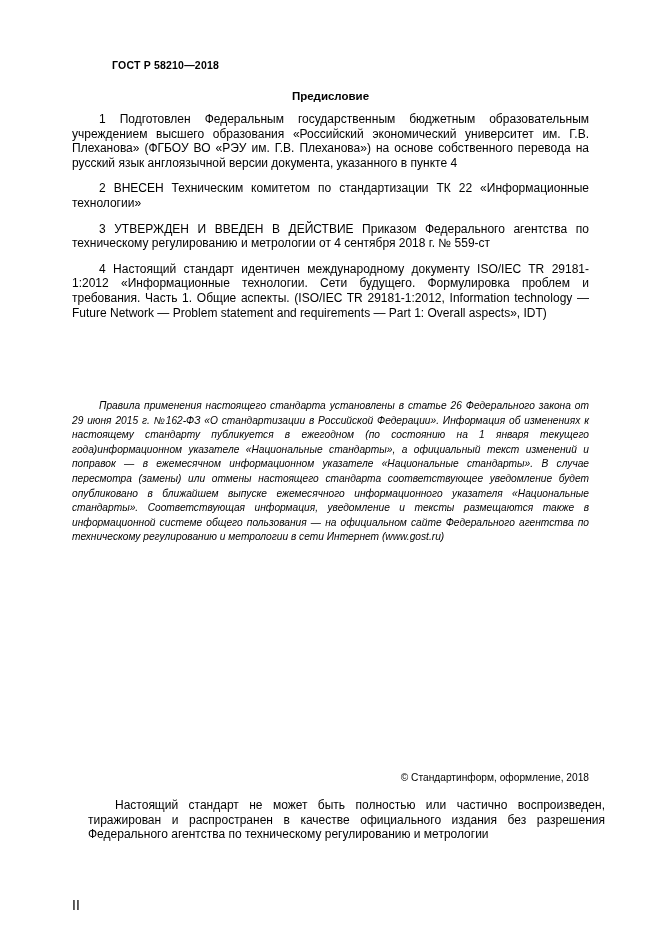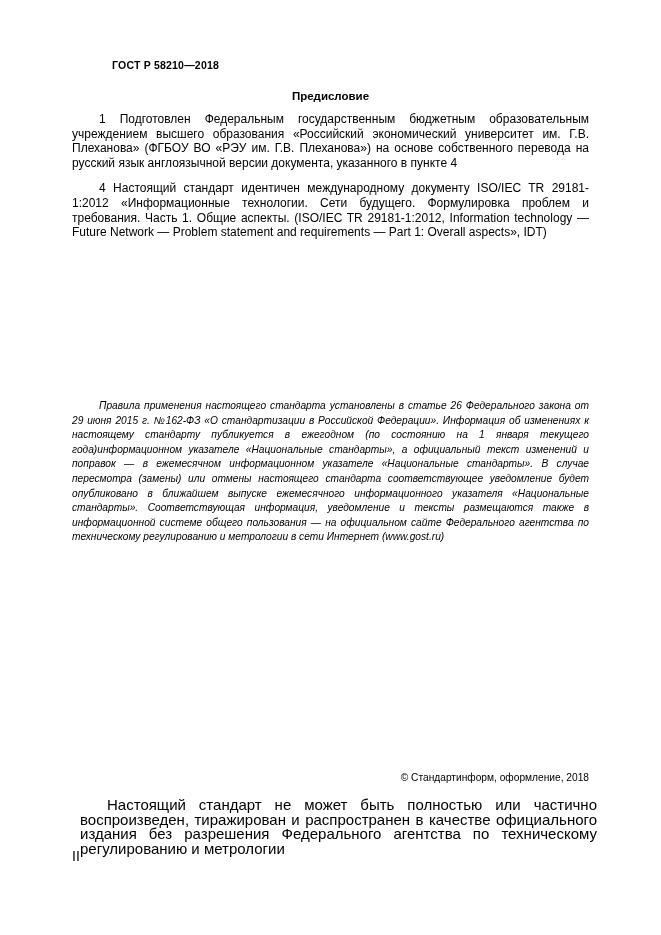--- a/index.html
+++ b/index.html
@@ -78,50 +78,52 @@
     position: absolute;
     right: 72px;
     top: 772px;
     font-size: 10.2px;
     text-align: right;
     white-space: nowrap;
     padding-left: 35px;
   }
   .bottom-note {
     position: absolute;
-    left: 80px;
+    left: 88px;
     top: 798px;
     width: 517px;
-    font-size: 15px;
+    font-size: 12px;
     line-height: 14.6px;
     text-align: justify;
   }
   .bottom-note p {
     margin: 0;
     text-indent: 27px;
     text-align: justify;
   }
   .page-number {
     position: absolute;
     left: 72px;
-    top: 848px;
+    top: 897px;
     font-size: 14px;
   }
 </style>
 </head>
 <body>
 
 <div class="page">
 
   <div class="header">ГОСТ Р 58210—2018</div>
 
   <div class="title">Предисловие</div>
 
   <div class="content">
     <p class="para">1 Подготовлен Федеральным государственным бюджетным образовательным учреждением высшего образования «Российский экономический университет им. Г.В. Плеханова» (ФГБОУ ВО «РЭУ им. Г.В. Плеханова») на основе собственного перевода на русский язык англоязычной версии документа, указанного в пункте 4</p>
+    <p class="para">2 ВНЕСЕН Техническим комитетом по стандартизации ТК 22 «Информационные технологии»</p>
+    <p class="para">3 УТВЕРЖДЕН И ВВЕДЕН В ДЕЙСТВИЕ Приказом Федерального агентства по техническому регулированию и метрологии от 4 сентября 2018 г. № 559-ст</p>
     <p class="para">4 Настоящий стандарт идентичен международному документу ISO/IEC TR 29181-1:2012 «Информационные технологии. Сети будущего. Формулировка проблем и требования. Часть 1. Общие аспекты. (ISO/IEC TR 29181-1:2012, Information technology — Future Network — Problem statement and requirements — Part 1: Overall aspects», IDT)</p>
   </div>
 
   <div class="note-block">
     <p>Правила применения настоящего стандарта установлены в статье 26 Федерального закона от 29 июня 2015 г. №162-ФЗ «О стандартизации в Российской Федерации». Информация об изменениях к настоящему стандарту публикуется в ежегодном (по состоянию на 1 января текущего года)информационном указателе «Национальные стандарты», а официальный текст изменений и поправок — в ежемесячном информационном указателе «Национальные стандарты». В случае пересмотра (замены) или отмены настоящего стандарта соответствующее уведомление будет опубликовано в ближайшем выпуске ежемесячного информационного указателя «Национальные стандарты». Соответствующая информация, уведомление и тексты размещаются также в информационной системе общего пользования — на официальном сайте Федерального агентства по техническому регулированию и метрологии в сети Интернет (www.gost.ru)</p>
   </div>
 
   <div class="copyright">© Стандартинформ, оформление, 2018</div>
 
   <div class="bottom-note">

